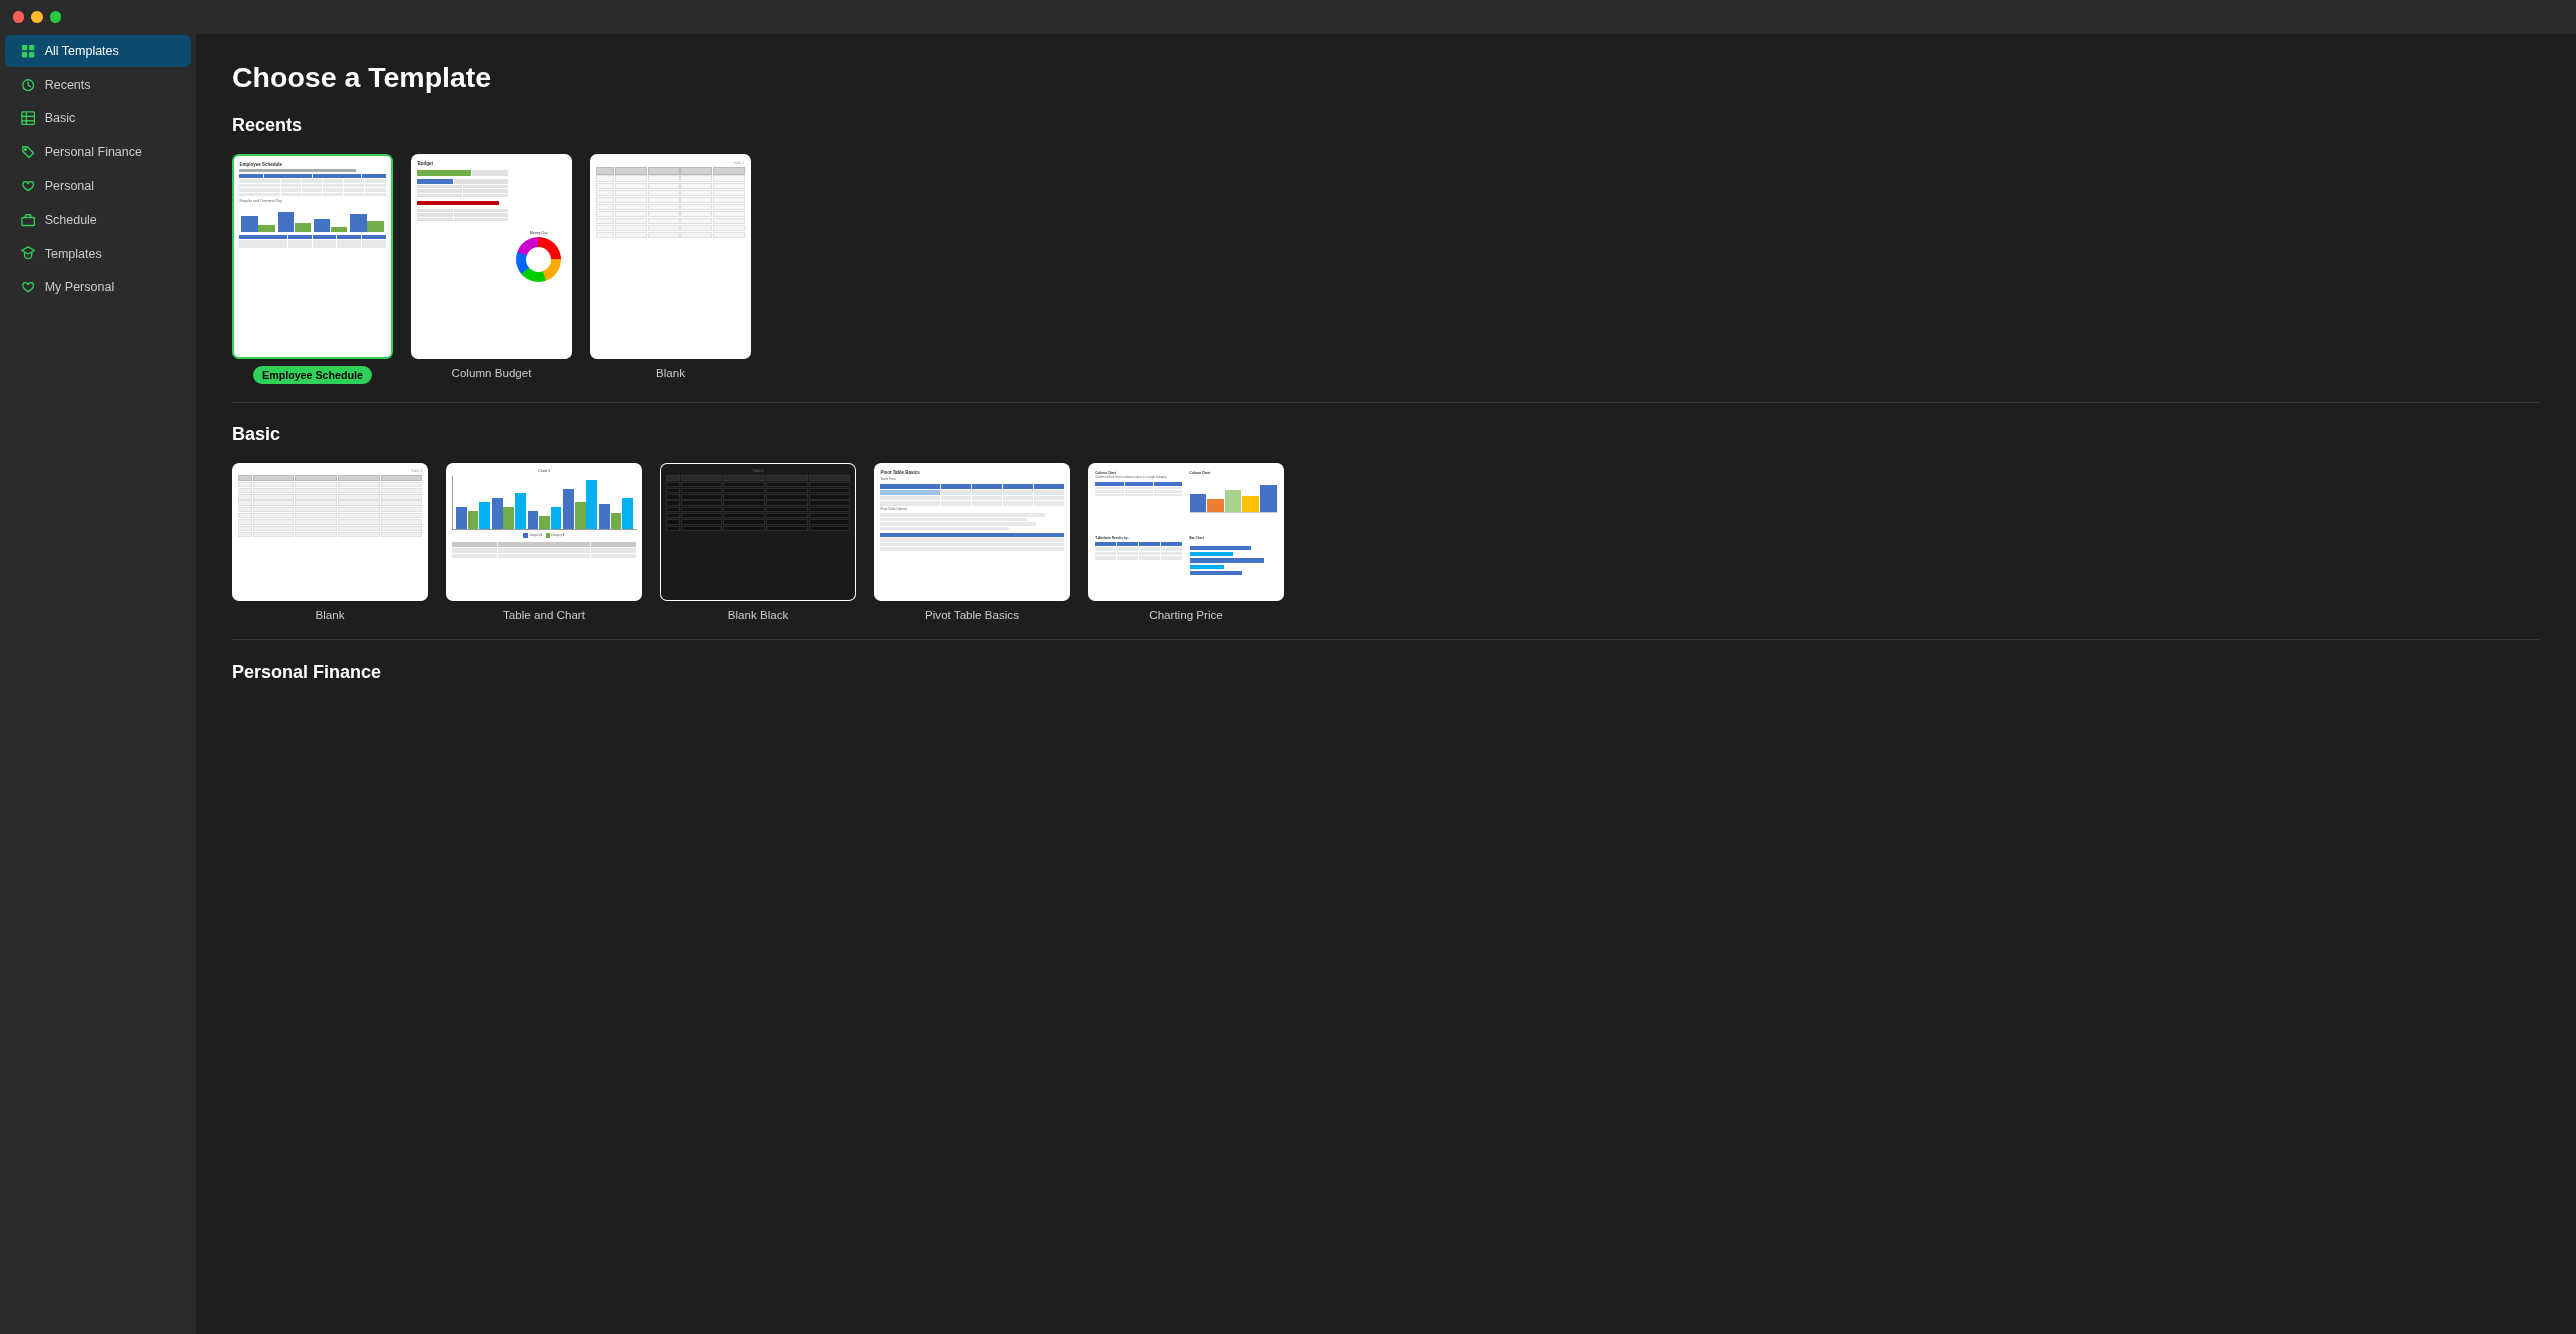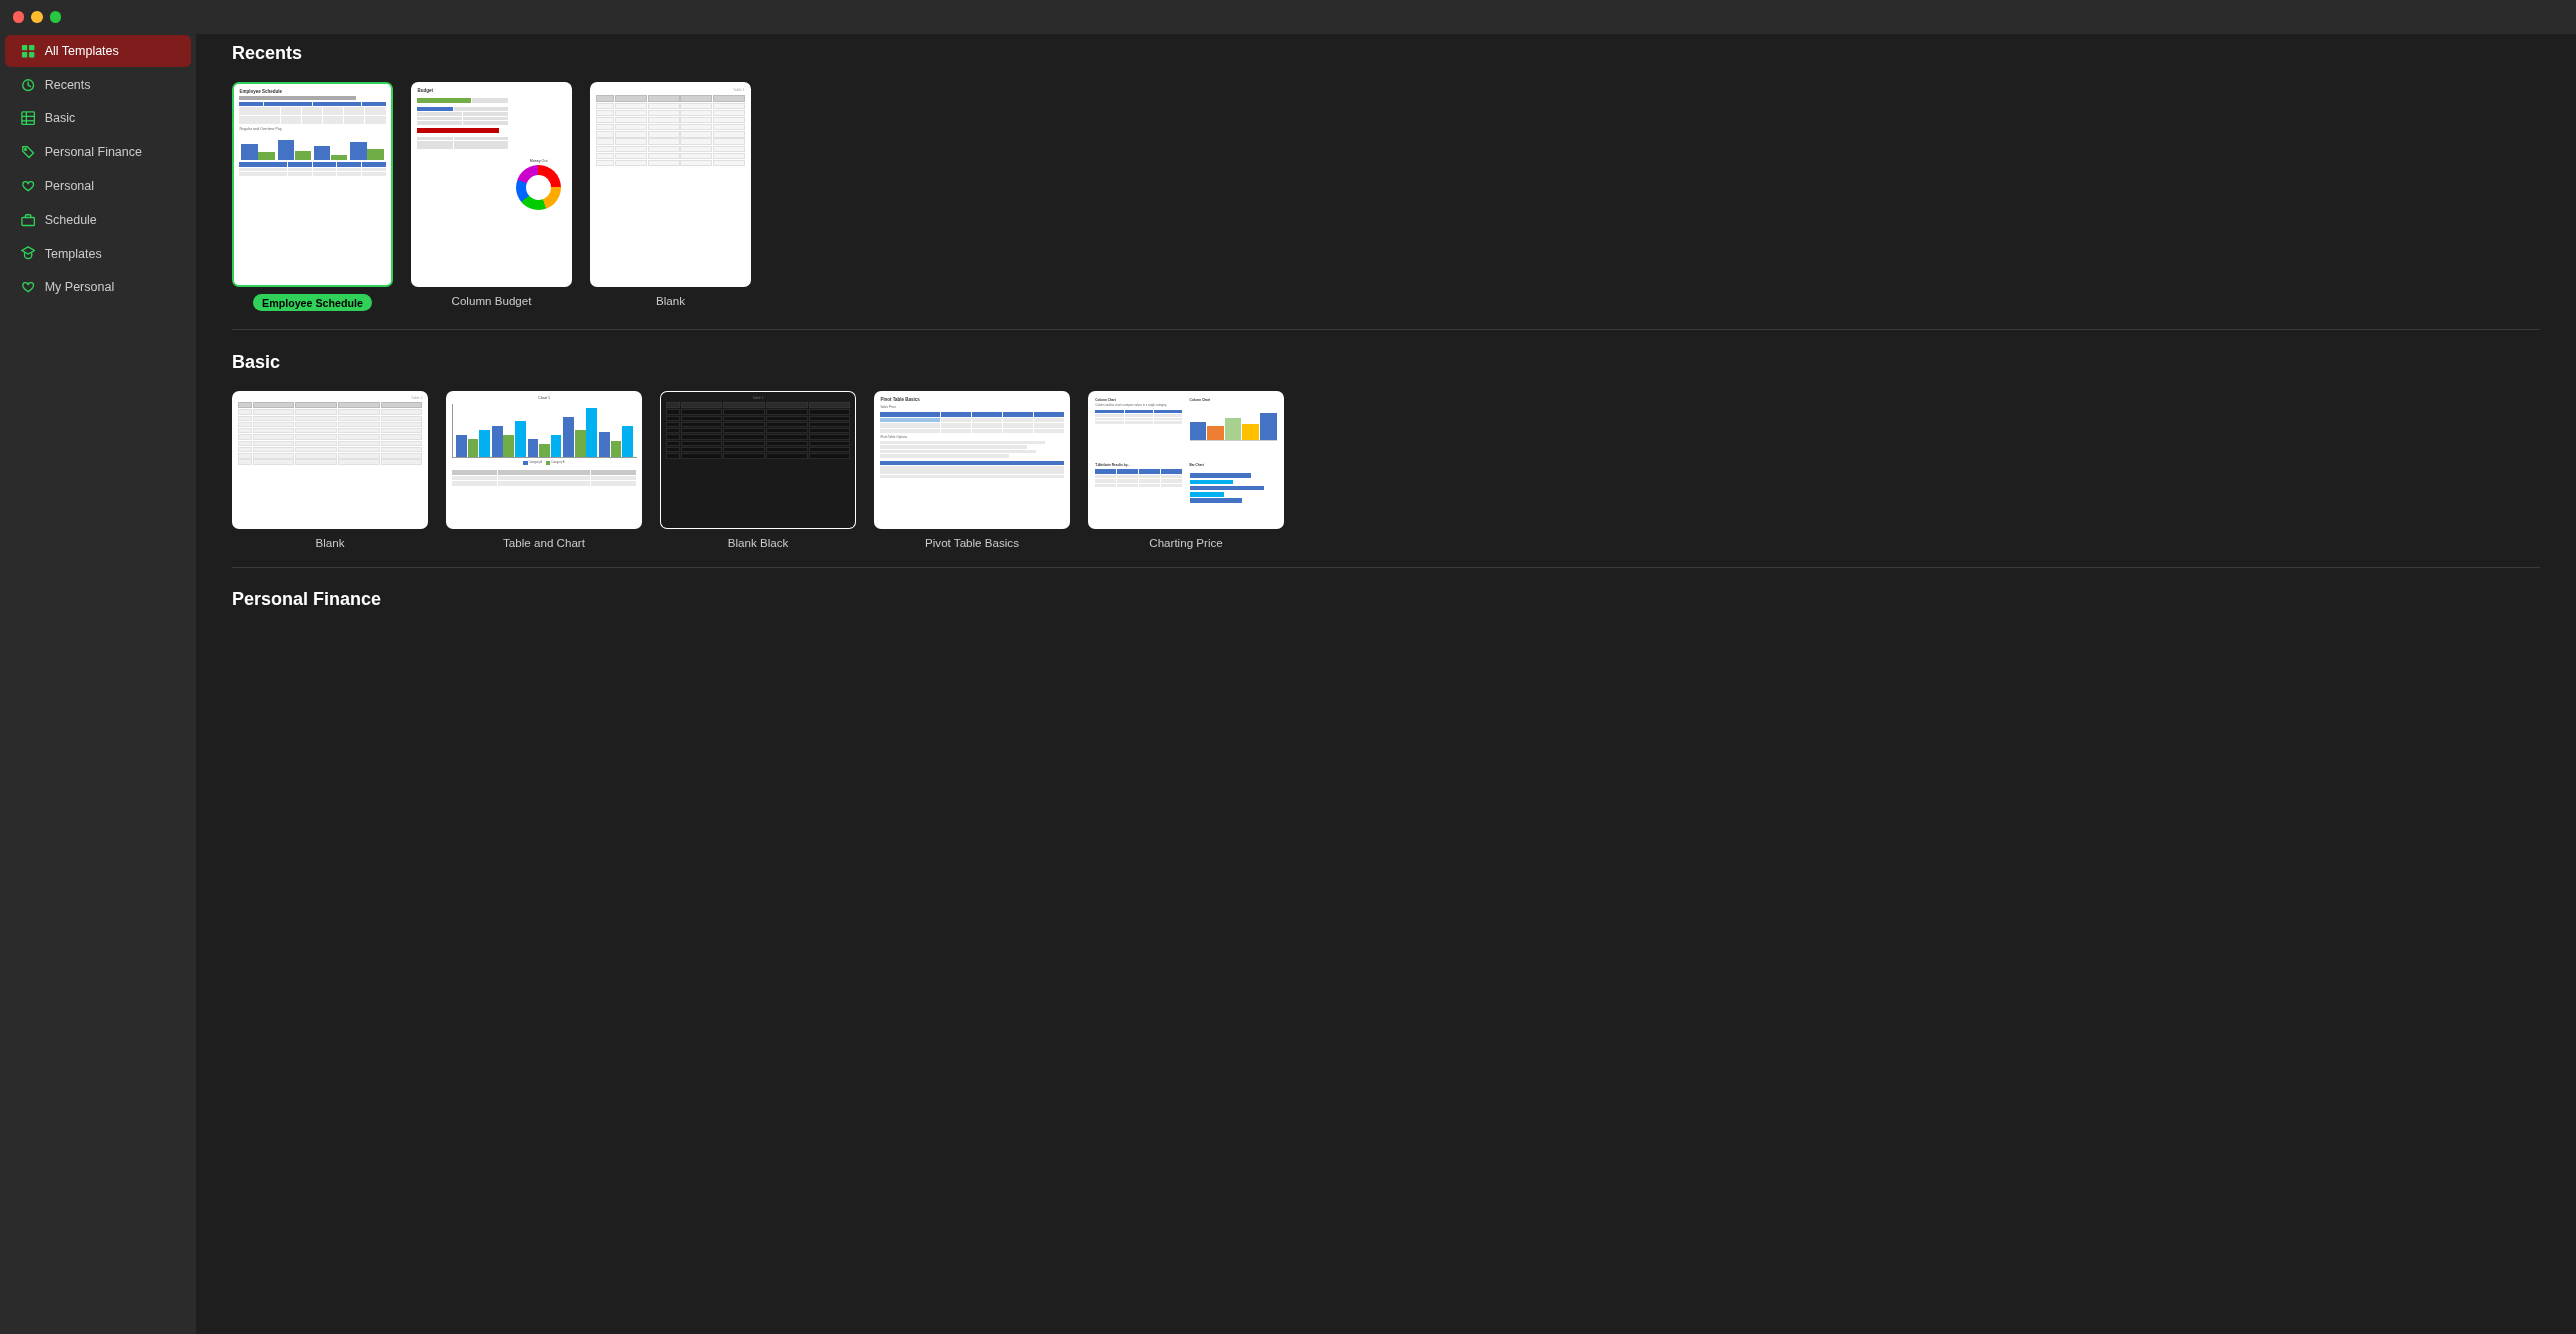--- a/index.html
+++ b/index.html
@@ -48,21 +48,21 @@
       align-items: center;
       gap: 9px;
       padding: 8px 14.3px;
       cursor: pointer;
       border-radius: 5.4px;
       margin: 0.9px 5.4px;
       color: #ccc;
       font-size: 12.5px;
     }
     .sidebar-item.active {
-      background: #7f1d1d;
+      background: #0c4a6e;
       color: #fff;
       border-radius: 6px;
     }
     .sidebar-icon {
       width: 16px; height: 16px;
       display: flex; align-items: center; justify-content: center;
       flex-shrink: 0;
     }
     .sidebar-icon svg { width: 14.3px; height: 14.3px; }
 
@@ -288,20 +288,21 @@
         <path d="M8 13s-6-3.5-6-7a3 3 0 016 0 3 3 0 016 0c0 3.5-6 7-6 7z"></path>
       </svg>
     </span>
     <span>My Personal</span>
   </div>
 
 </div>
 
 <div class="main">
 
+  <h1 class="page-title">Choose a Template</h1>
 
   <div>
     <div class="section-title">Recents</div>
 
     <div class="template-grid">
 
       <div class="template-card">
         <div class="template-thumb template-thumb-recents selected">
 
           <div style="width:100%;height:100%;background:#fff;padding:5.4px;overflow:hidden;">

